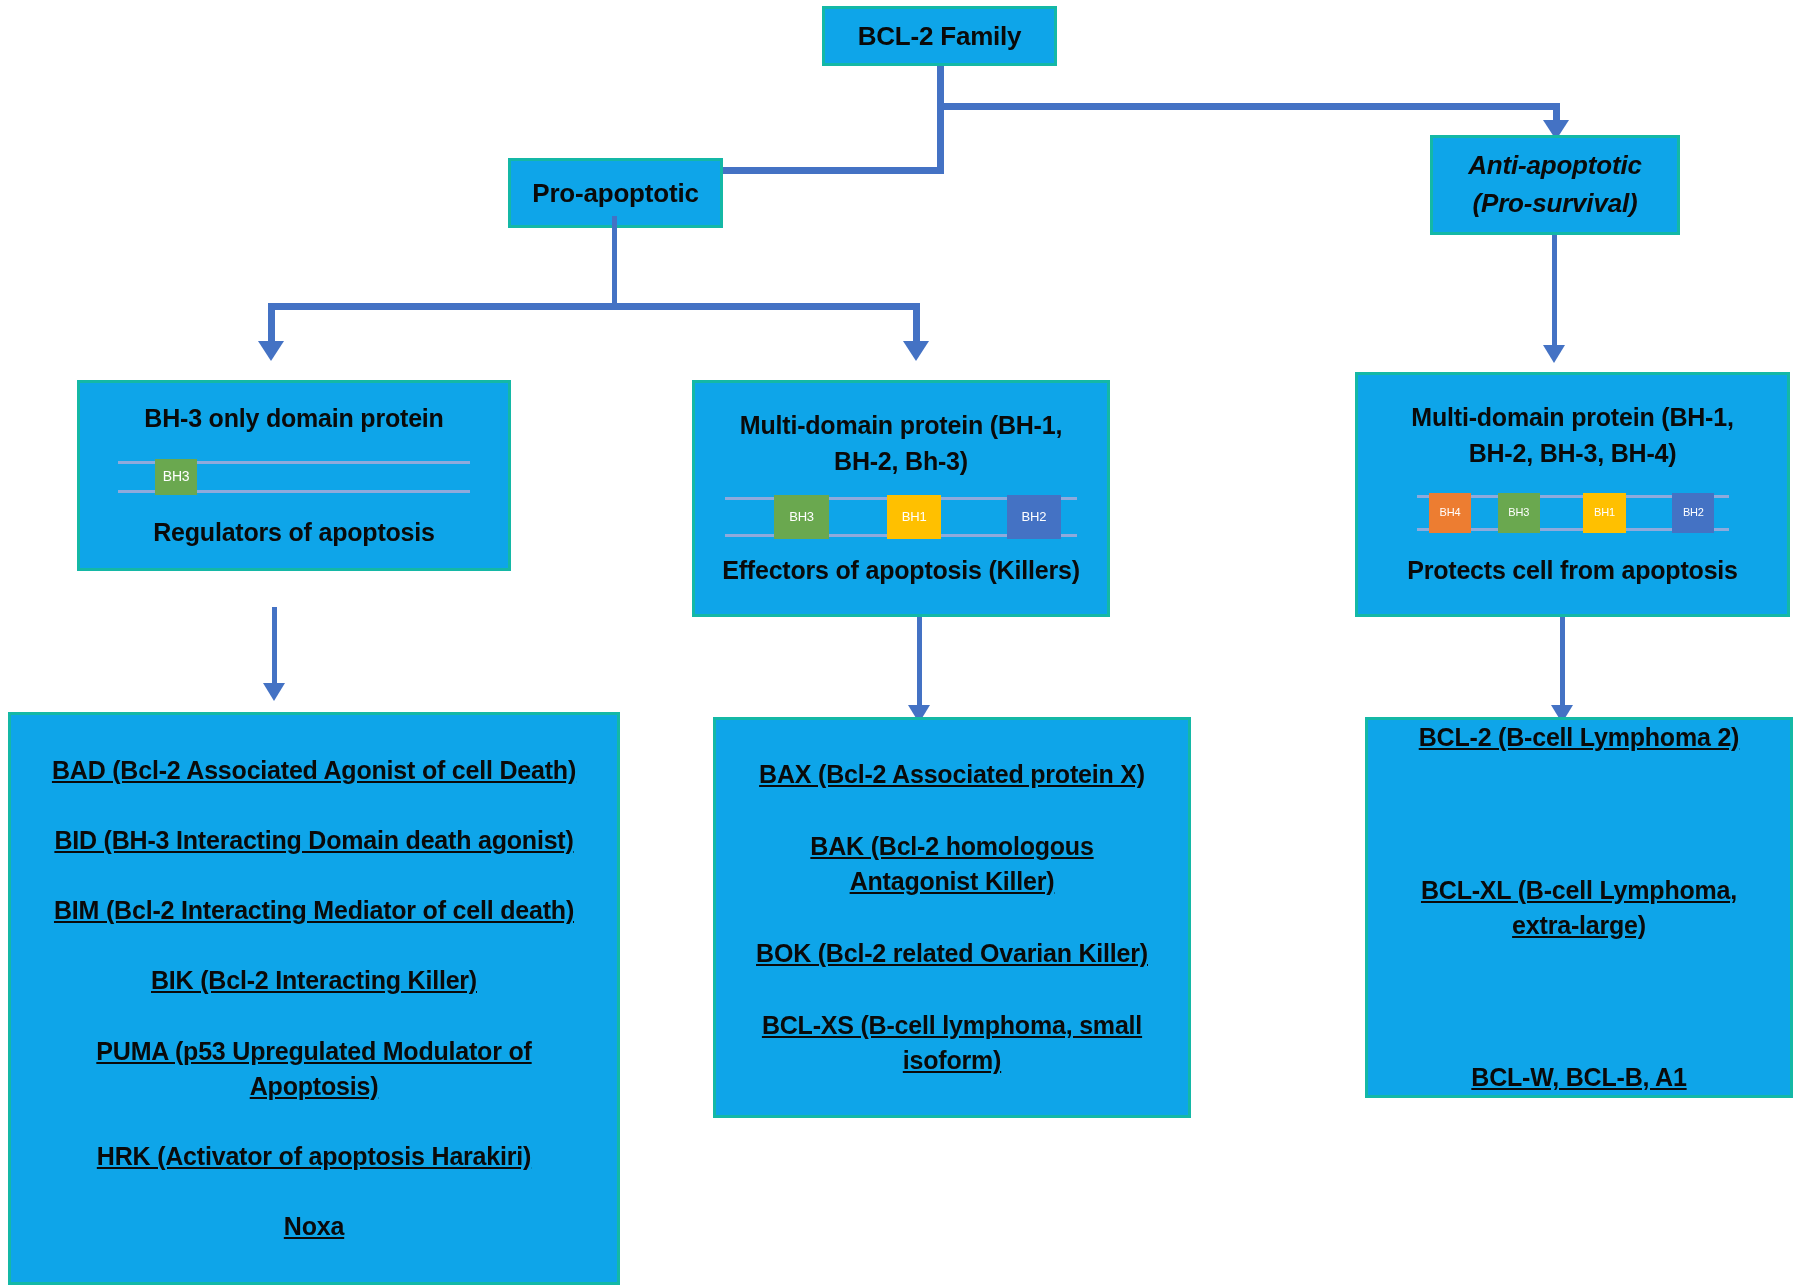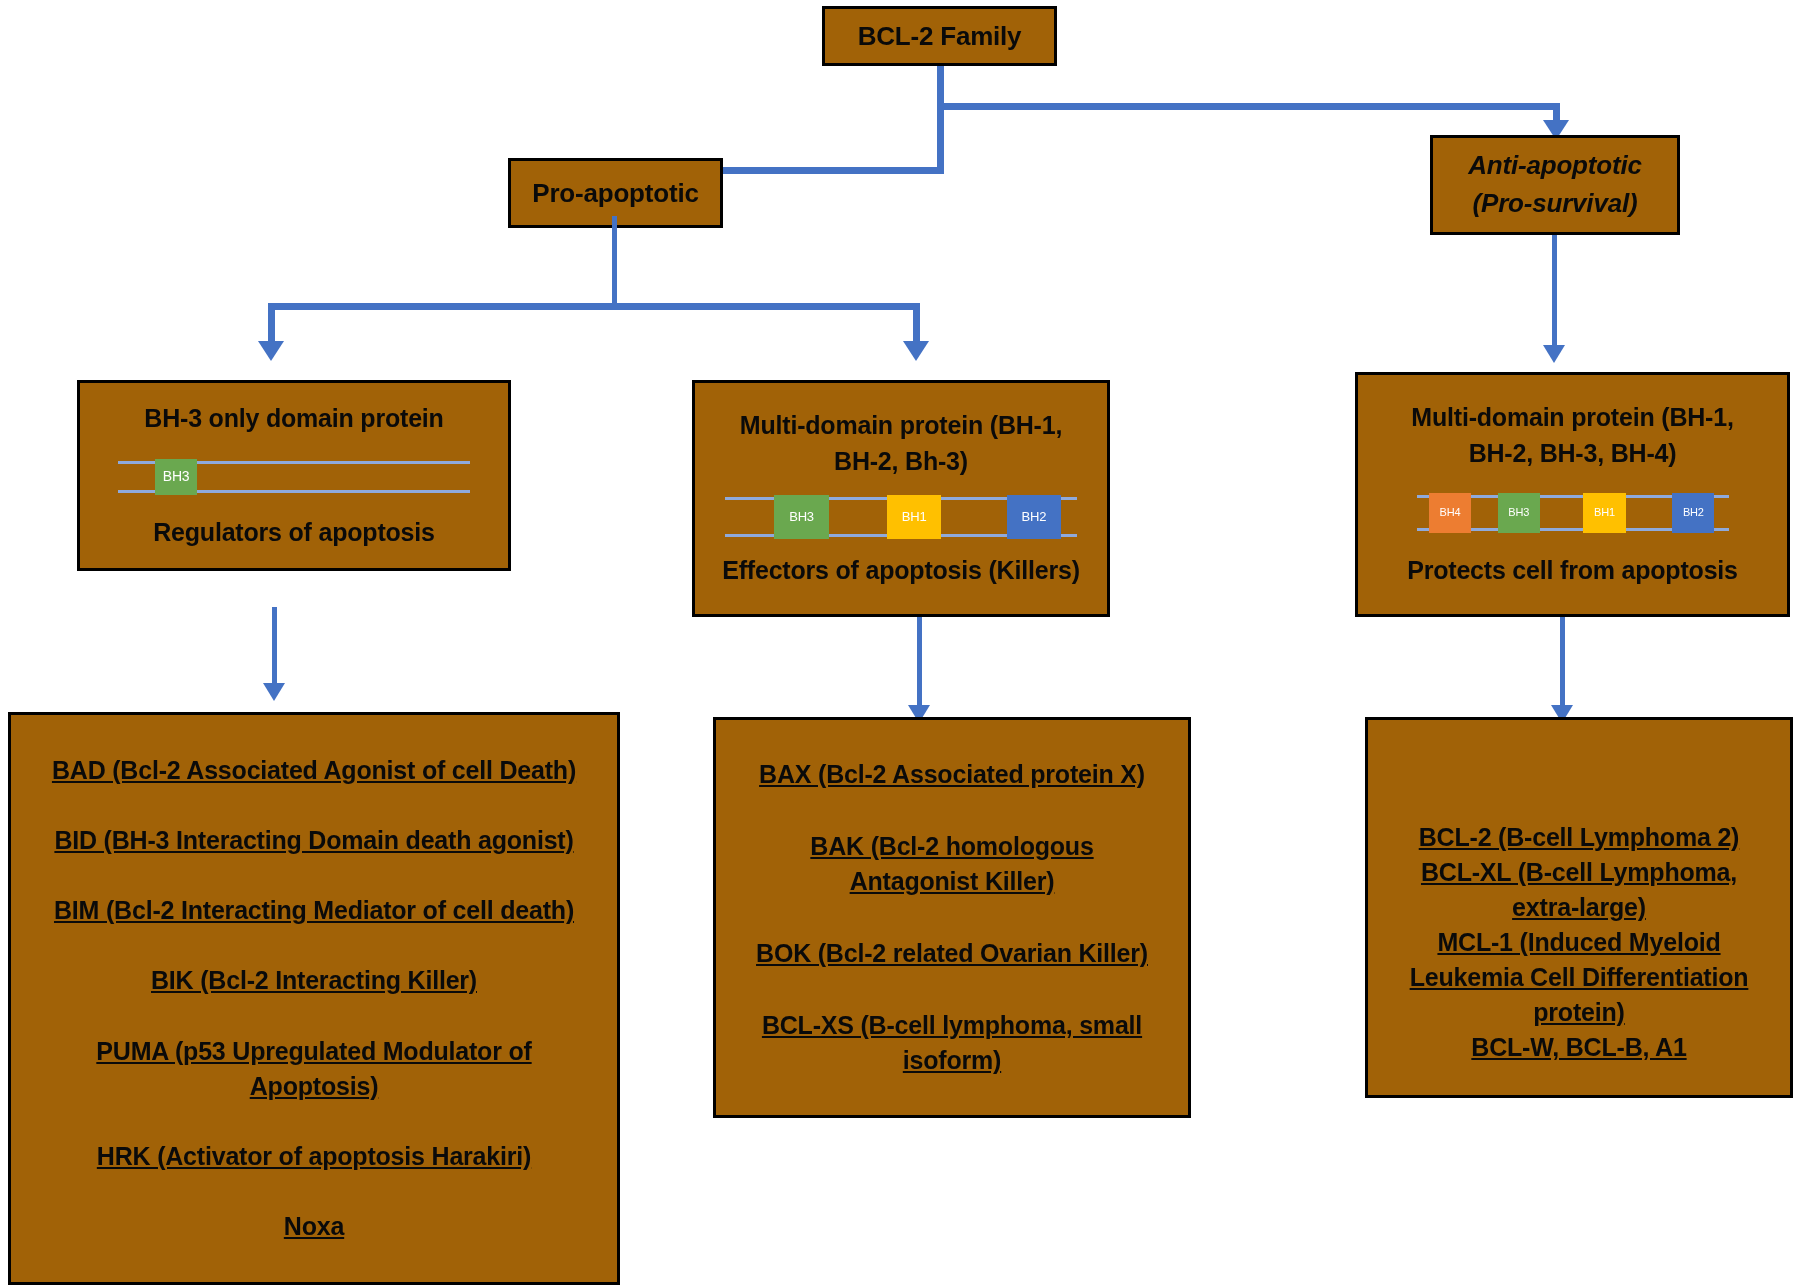--- a/index.html
+++ b/index.html
@@ -15,22 +15,22 @@
     width: 1793px;
     height: 1285px;
     background: #ffffff;
     overflow: hidden;
   }
 
   
   .node {
     position: absolute;
     box-sizing: border-box;
-    border: 3px solid #000000;
-    background: #a16207;
+    border: 3px solid #14b8a6;
+    background: #0ea5e9;
     display: flex;
     flex-direction: column;
     align-items: center;
     justify-content: center;
     text-align: center;
     color: #0a0a0a;
     font-weight: bold;
     letter-spacing: -0.2px;
   }
   .node .line {
@@ -206,20 +206,19 @@
     <p class="list-item">Noxa</p>
   </div>
 
   <div class="node t-list" style="left:713px; top:717px; width:478px; height:401px; justify-content:space-around; padding:18px 40px;">
     <p class="list-item">BAX (Bcl-2 Associated protein X)</p>
     <p class="list-item" style="max-width:420px;">BAK (Bcl-2 homologous Antagonist Killer)</p>
     <p class="list-item">BOK (Bcl-2 related Ovarian Killer)</p>
     <p class="list-item" style="max-width:420px;">BCL-XS (B-cell lymphoma, small isoform)</p>
   </div>
 
-  <div class="node t-list" style="left:1365px; top:717px; width:428px; height:381px; justify-content:flex-end; padding:30px 22px;">
+  <div class="node t-list" style="left:1365px; top:717px; width:428px; height:381px; justify-content:space-between; padding:0 22px;">
     <p class="list-item">BCL-2 (B-cell Lymphoma 2)</p>
     <p class="list-item" style="max-width:330px;">BCL-XL (B-cell Lymphoma, extra-large)</p>
-    <p class="list-item" style="max-width:390px;">MCL-1 (Induced Myeloid Leukemia Cell Differentiation protein)</p>
     <p class="list-item">BCL-W, BCL-B, A1</p>
   </div>
 
 </div>
 
 </body></html>

